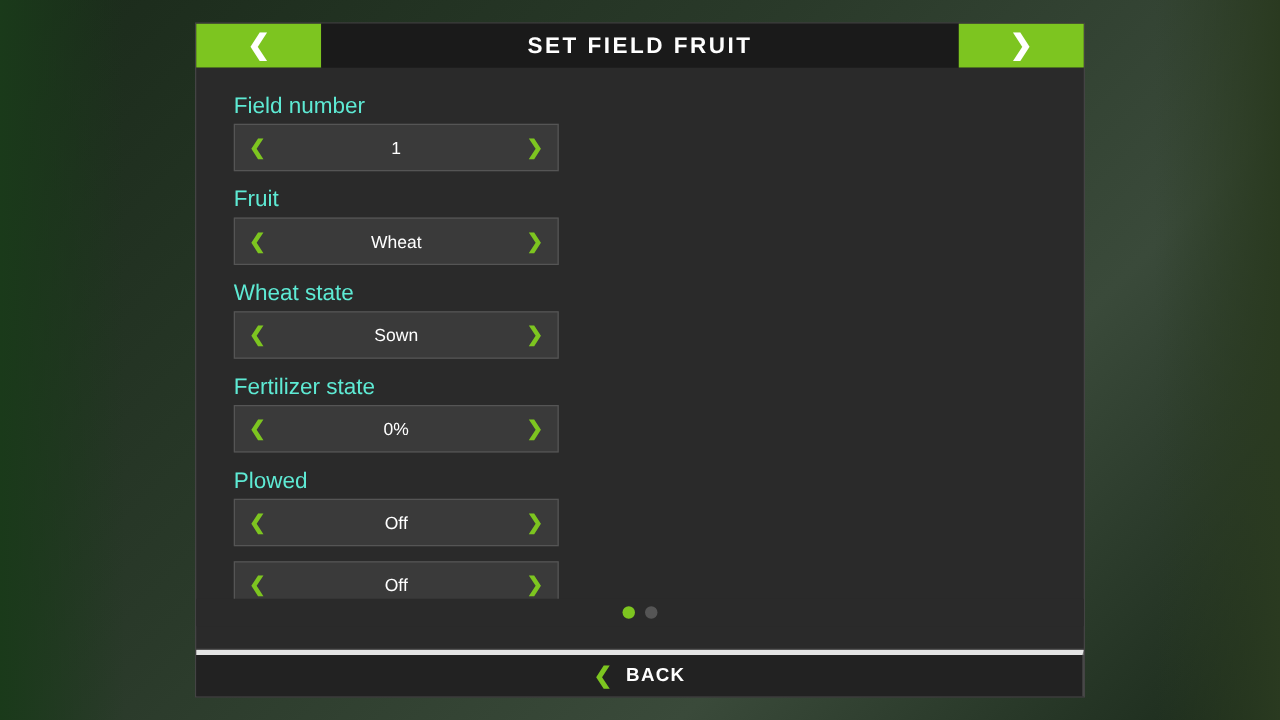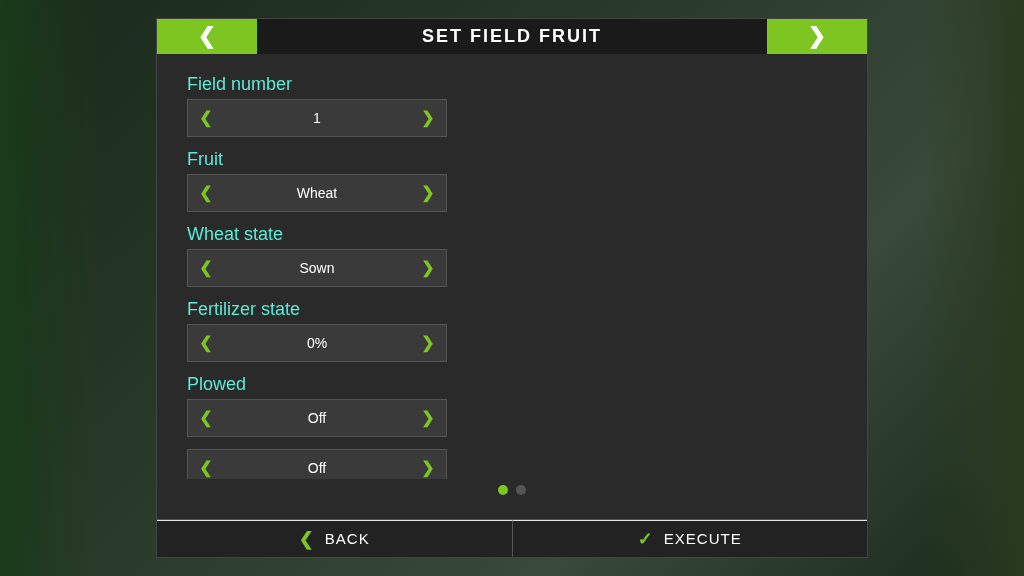--- a/index.html
+++ b/index.html
@@ -166,23 +166,23 @@
       flex: 1;
       background: #222;
       border: none;
       cursor: pointer;
       display: flex;
       align-items: center;
       justify-content: center;
       gap: 10px;
       color: #fff;
       font-size: 15px;
-      font-weight: normal;
+      font-weight: bold;
       letter-spacing: 1px;
-      border-top: 1px solid #e5e5e5;
+      border-top: 4px solid #e5e5e5;
     }
 
     .footer-btn:first-child {
       border-right: 1px solid #555;
     }
 
     .footer-icon {
       color: #7dc520;
       font-size: 18px;
       font-weight: bold;
@@ -296,20 +296,16 @@
     <div class="footer-pagination">
       <div class="dot active"></div>
       <div class="dot"></div>
     </div>
 
     <div class="modal-footer">
       <button class="footer-btn">
         <span class="footer-icon chevron-left"></span>
         <span>BACK</span>
       </button>
-      <button class="footer-btn">
-        <span class="footer-icon check-icon"></span>
-        <span>EXECUTE</span>
-      </button>
     </div>
 
   </div>
 </div>
 
 </body></html>

